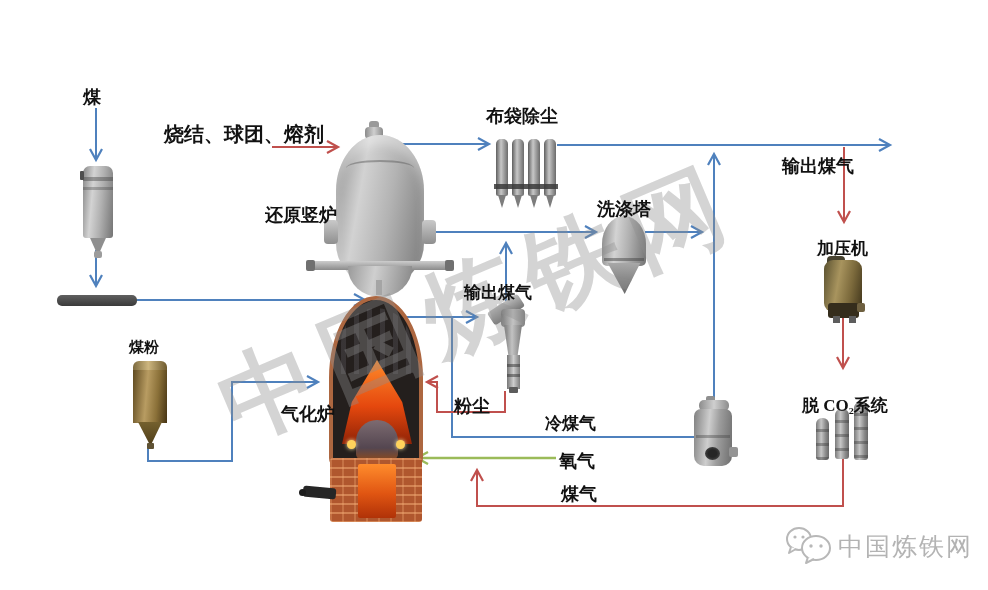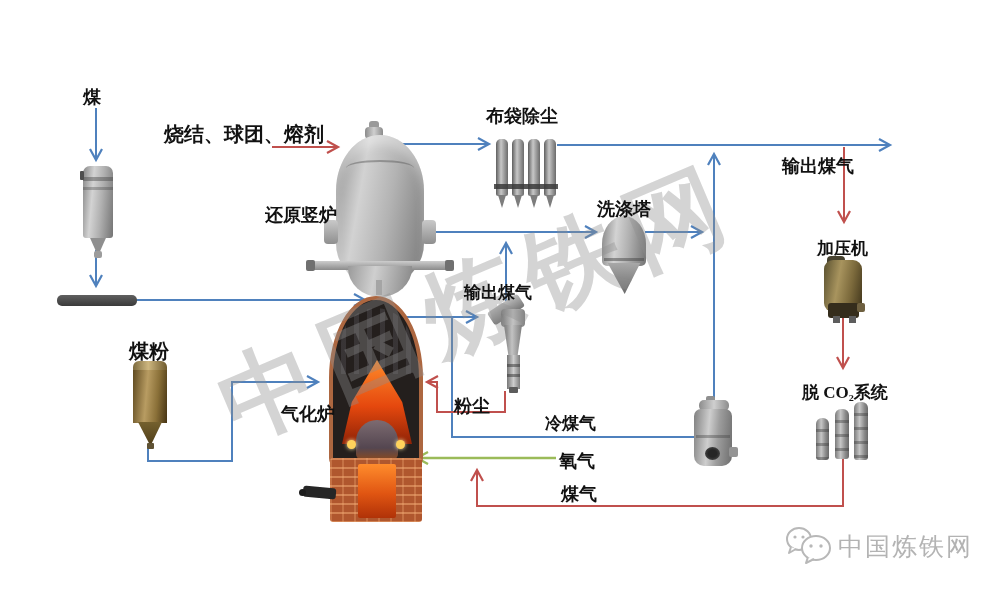--- a/index.html
+++ b/index.html
@@ -152,27 +152,27 @@
   <div class="watermark">中国炼铁网</div>
 
   <div class="lbl" style="left:83px;top:85px;font-size:18px;">煤</div>
   <div class="lbl" style="left:164px;top:121px;font-size:20px;">烧结、球团、熔剂</div>
   <div class="lbl" style="left:486px;top:104px;font-size:18px;">布袋除尘</div>
   <div class="lbl" style="left:265px;top:203px;font-size:18px;">还原竖炉</div>
   <div class="lbl" style="left:597px;top:197px;font-size:18px;">洗涤塔</div>
   <div class="lbl" style="left:782px;top:154px;font-size:18px;text-align:right;">输出煤气</div>
   <div class="lbl" style="left:817px;top:237px;font-size:17px;">加压机</div>
   <div class="lbl" style="left:464px;top:281px;font-size:17px;">输出煤气</div>
-  <div class="lbl" style="left:129px;top:338px;font-size:20px;">煤粉</div>
+  <div class="lbl" style="left:129px;top:338px;font-size:15px;">煤粉</div>
   <div class="lbl" style="left:281px;top:402px;font-size:18px;">气化炉</div>
   <div class="lbl" style="left:454px;top:394px;font-size:18px;font-family:Liberation Mono, monospace;">粉尘</div>
   <div class="lbl" style="left:545px;top:412px;font-size:17px;">冷煤气</div>
   <div class="lbl" style="left:559px;top:449px;font-size:18px;">氧气</div>
   <div class="lbl" style="left:561px;top:482px;font-size:18px;">煤气</div>
-  <div class="lbl" style="left:802px;top:381px;font-size:17px;">脱 CO₂系统</div>
+  <div class="lbl" style="left:802px;top:394px;font-size:17px;">脱 CO₂系统</div>
 
   <svg class="footer-icon" width="54" height="42" viewBox="0 0 54 42">
     <ellipse cx="17" cy="15" rx="12" ry="11" fill="#ffffff" stroke="#b8b8b8" stroke-width="2"></ellipse>
     <path d="M9,23 L7,29 L14,25" fill="#ffffff" stroke="#b8b8b8" stroke-width="2" stroke-linejoin="round"></path>
     <circle cx="13" cy="13" r="1.6" fill="#b8b8b8"></circle>
     <circle cx="21" cy="13" r="1.6" fill="#b8b8b8"></circle>
     <ellipse cx="34" cy="24" rx="14" ry="12" fill="#ffffff" stroke="#b8b8b8" stroke-width="2"></ellipse>
     <path d="M26,33 L24,39 L32,35" fill="#ffffff" stroke="#b8b8b8" stroke-width="2" stroke-linejoin="round"></path>
     <circle cx="29" cy="22" r="1.7" fill="#b8b8b8"></circle>
     <circle cx="39" cy="22" r="1.7" fill="#b8b8b8"></circle>

